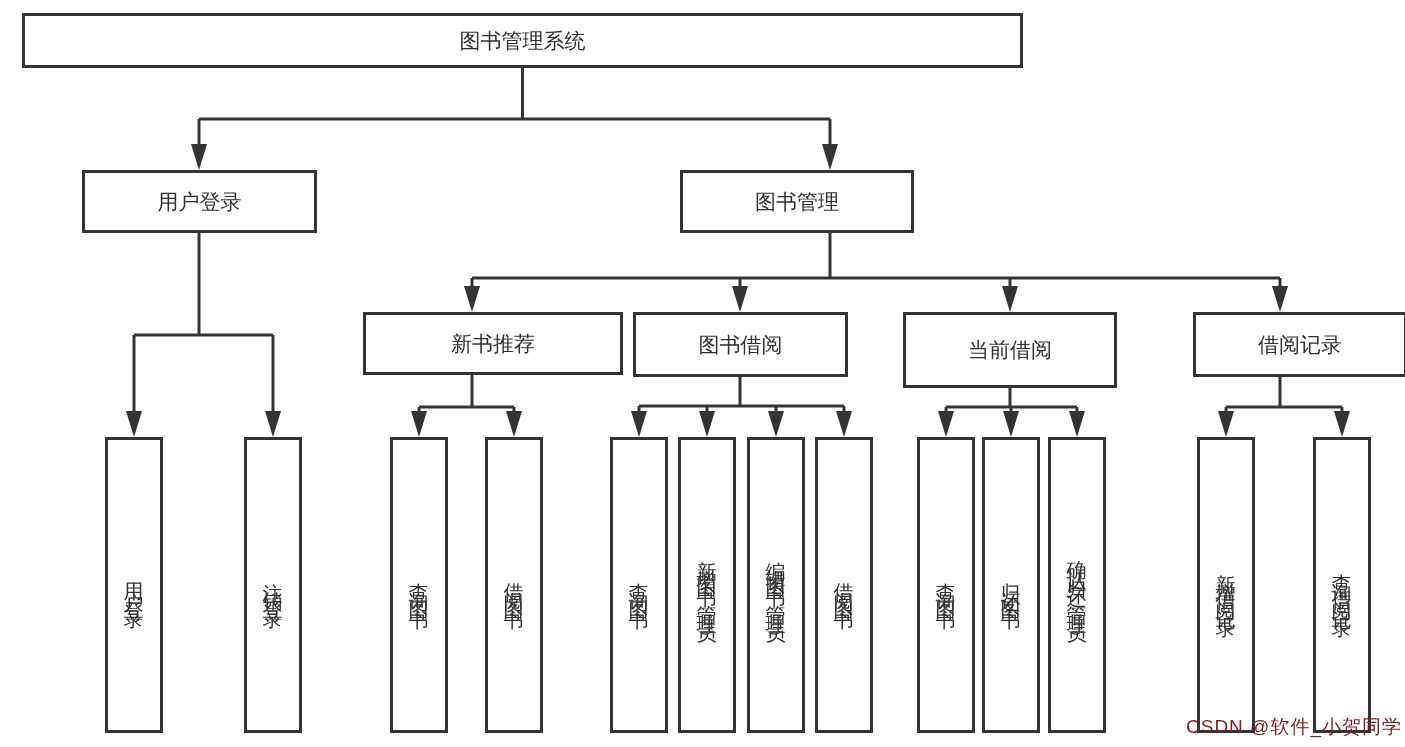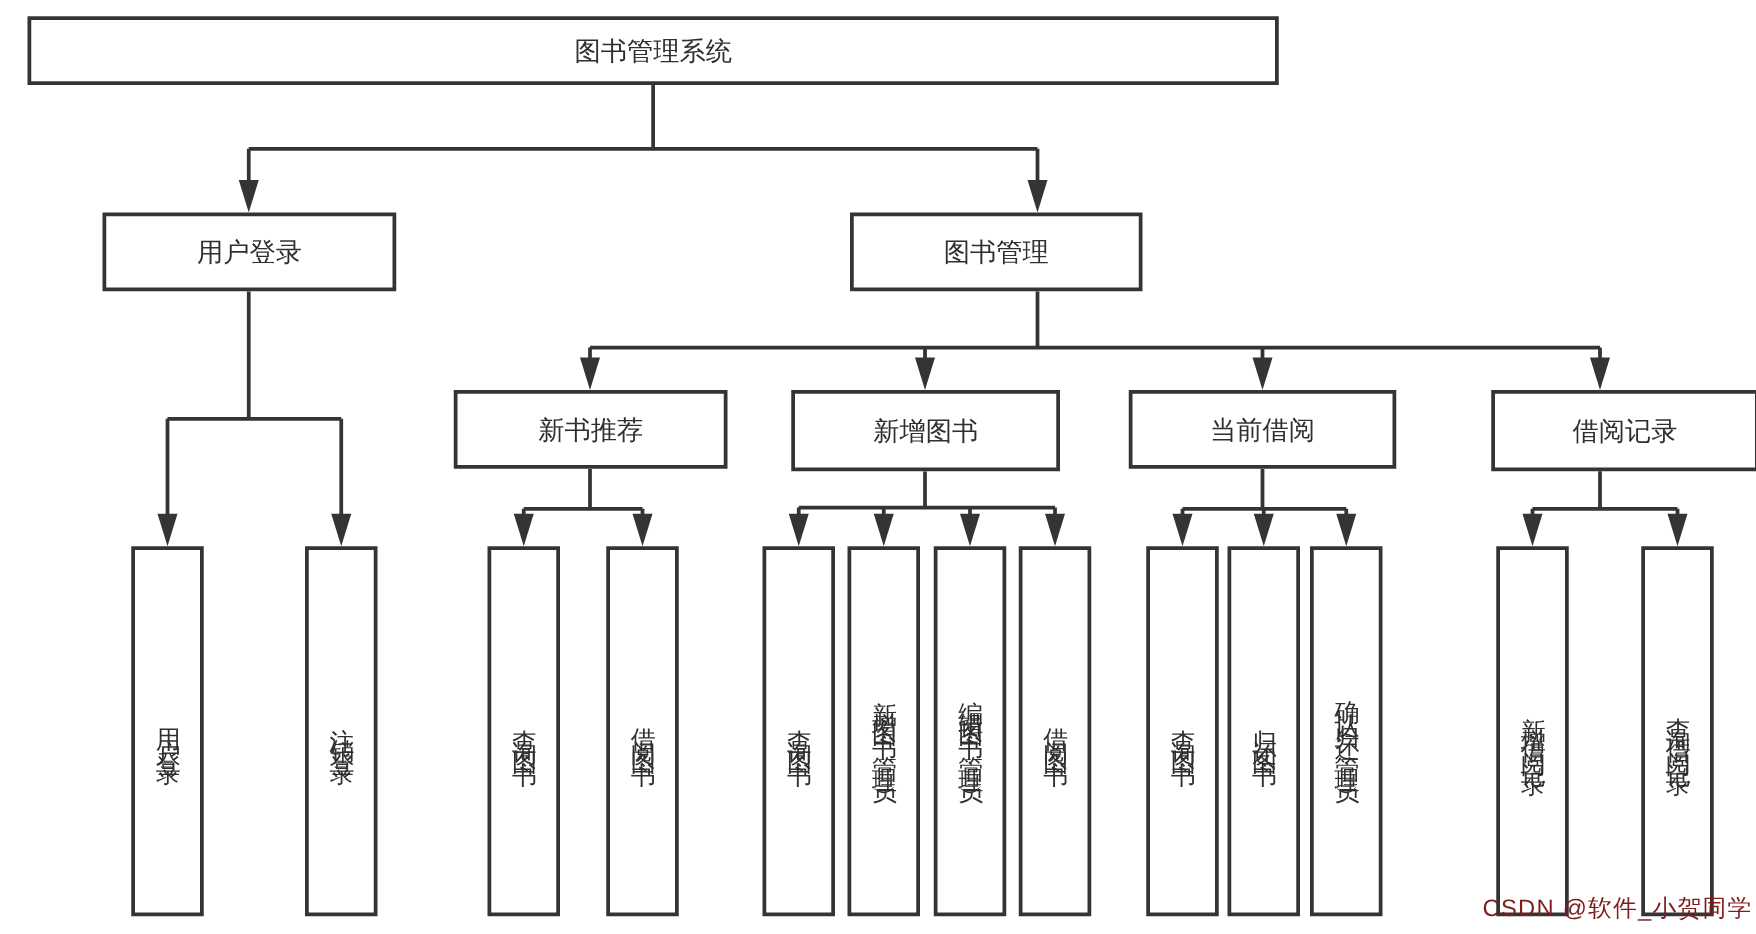--- a/index.html
+++ b/index.html
@@ -96,23 +96,23 @@
       <path d="M1226,437 L1218,411 L1234,411 Z"></path>
       <path d="M1342,437 L1334,411 L1350,411 Z"></path>
     </g>
   </svg>
 
   <div class="node" style="left:22px; top:13px; width:1001px; height:55px;">图书管理系统</div>
 
   <div class="node" style="left:82px; top:170px; width:235px; height:63px;">用户登录</div>
   <div class="node" style="left:680px; top:170px; width:234px; height:63px;">图书管理</div>
 
-  <div class="node" style="left:363px; top:312px; width:219px; height:63px;">新书推荐</div>
-  <div class="node" style="left:633px; top:312px; width:215px; height:65px;">新增图书</div>
-  <div class="node" style="left:903px; top:312px; width:214px; height:63px;">当前借阅</div>
+  <div class="node" style="left:363px; top:312px; width:260px; height:63px;">新书推荐</div>
+  <div class="node" style="left:633px; top:312px; width:215px; height:65px;">图书借阅</div>
+  <div class="node" style="left:903px; top:312px; width:214px; height:76px;">当前借阅</div>
   <div class="node" style="left:1173px; top:312px; width:214px; height:65px;margin-left:20px;">借阅记录</div>
 
   <div class="node leaf" style="left:105px; top:437px; width:58px; height:296px;">
     <span class="vtext">用户登录</span>
   </div>
   <div class="node leaf" style="left:244px; top:437px; width:58px; height:296px;">
     <span class="vtext">注销登录</span>
   </div>
 
   <div class="node leaf" style="left:390px; top:437px; width:58px; height:296px;">

